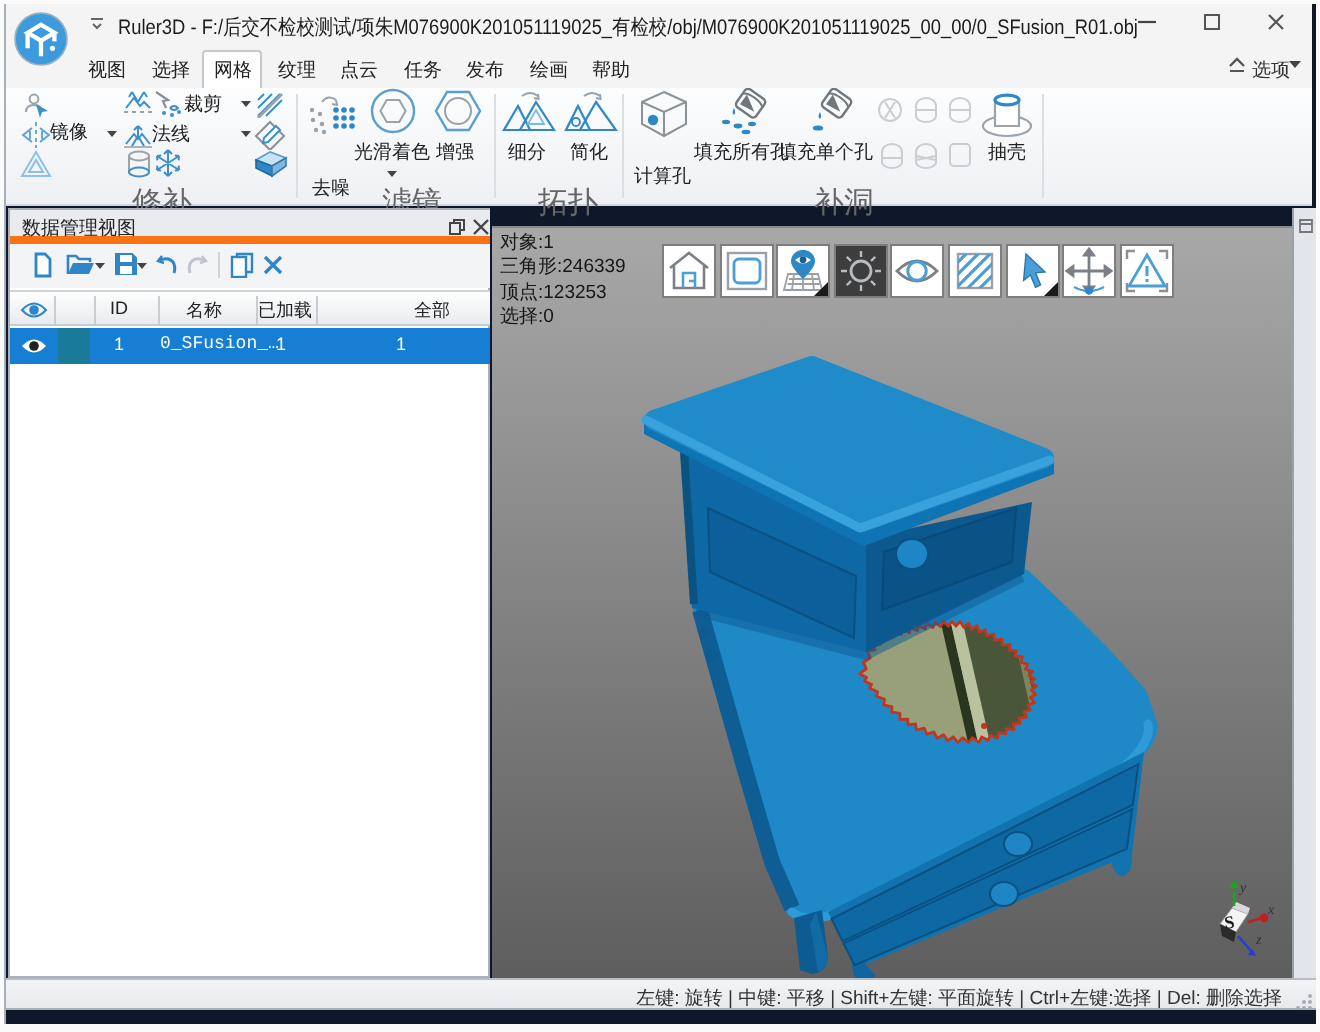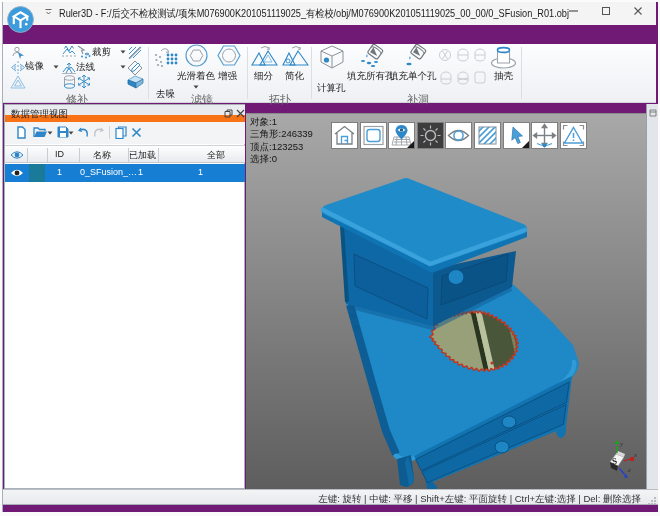--- a/index.html
+++ b/index.html
@@ -1,33 +1,33 @@
 <!DOCTYPE html>
 <html><head><meta charset="utf-8"><style>
 *{margin:0;padding:0;box-sizing:border-box}
 html,body{width:660px;height:516px;overflow:hidden}
 body{font-family:"Liberation Sans",sans-serif;background:#fafbfc;position:relative}
-#win{position:absolute;left:0px;top:0px;width:660px;height:516px;background:#701a75}
+#win{position:absolute;left:0px;top:0px;width:660px;height:516px;background:#0f172a}
 .abs{position:absolute}
 
 #title{left:0;top:0;width:656px;height:25px;background:#f4f4f4}
 #ttext{left:59px;top:7px;font-size:10.5px;color:#1c1c1c;white-space:nowrap;transform:scaleX(0.874);transform-origin:0 0}
 #qat{left:44px;top:9px;width:9px;height:6px}
 
 #menurow{left:0;top:25px;width:656px;height:19px;background:#f4f4f4}
 .tab{top:4px;font-size:9.5px;color:#222;white-space:nowrap}
 #activetab{left:101px;top:0px;width:30px;height:19px;background:#fff;border:1px solid #c4c8cc;border-bottom:none;border-radius:2px 2px 0 0}
 
 #ribbon{left:0;top:44px;width:656px;height:59px;background:linear-gradient(#fcfdfe,#eef0f3);border-bottom:1px solid #d2d6da}
 .gsep{top:3px;width:1px;height:52px;background:#dcdfe2}
-.glabel{font-size:11px;color:#666;top:48px;white-space:nowrap}
+.glabel{font-size:15px;color:#666;top:48px;white-space:nowrap}
 .cap{font-size:9.5px;color:#222;white-space:nowrap}
 
 #panel{left:4px;top:104px;width:241px;height:385px;background:#fff;border:1px solid #a9b0b8}
-#phead{left:0;top:0;width:240px;height:17px;background:#e9ebee;border-bottom:7px solid #f97316}
+#phead{left:0;top:0;width:240px;height:17px;background:#e9ebee;border-bottom:4px solid #f97316}
 #ptool{left:0;top:17px;width:240px;height:22px;background:#f2f4f6}
 #thead{left:0;top:40px;width:240px;height:18px;background:linear-gradient(#fefefe,#e8ebee);border-top:1px solid #cfd3d8;border-bottom:1px solid #c6ccd2}
 .hsep{top:2px;width:1px;height:14px;background:#c8cdd3}
 .hcell{top:3px;font-size:9px;color:#222}
 #selrow{left:0;top:59px;width:240px;height:18px;background:#177fd3;color:#fff}
 .rcell{top:3px;font-size:9px;color:#fff}
 #viewport{left:246px;top:113px;width:400px;height:385px;background:linear-gradient(#a8a8a8,#5c5c5c);border-top:1px solid #8a8a8a}
 #vinfo{left:4px;top:2px;font-size:9.5px;color:#161616;line-height:12.4px;white-space:nowrap}
 .vtile{top:8px;width:27px;height:27px;background:#fff;border:1px solid #7e7e7e}
 .vtile.dark{background:#3d3d3d}
@@ -55,20 +55,40 @@
       </svg>
   <div class="abs" id="ttext">Ruler3D - F:/后交不检校测试/项朱M076900K201051119025_有检校/obj/M076900K201051119025_00_00/0_SFusion_R01.obj</div>
   <svg class="abs" style="left:569px;top:10px" width="9" height="2" viewBox="0 0 9 2">
         <path d="M0 1 H9" stroke="#444" stroke-width="1.1"></path>
       </svg>
   <svg class="abs" style="left:602px;top:7px" width="8" height="8" viewBox="0 0 8 8">
         <rect x="0.5" y="0.5" width="7" height="7" fill="none" stroke="#555" stroke-width="1"></rect>
       </svg>
   <svg class="abs" style="left:634px;top:7px" width="8" height="8" viewBox="0 0 8 8">
         <path d="M0.5 0.5 L7.5 7.5 M7.5 0.5 L0.5 7.5" stroke="#555" stroke-width="1.1"></path>
+      </svg>
+ </div>
+ <div class="abs" id="menurow">
+  <div class="abs" id="activetab"></div>
+  <div class="abs tab" style="left:44px">视图</div>
+  <div class="abs tab" style="left:76px">选择</div>
+  <div class="abs tab" style="left:107px">网格</div>
+  <div class="abs tab" style="left:139px">纹理</div>
+  <div class="abs tab" style="left:170px">点云</div>
+  <div class="abs tab" style="left:202px">任务</div>
+  <div class="abs tab" style="left:233px">发布</div>
+  <div class="abs tab" style="left:265px">绘画</div>
+  <div class="abs tab" style="left:296px">帮助</div>
+  <svg class="abs" style="left:613px;top:1px" width="11" height="11" viewBox="0 0 11 11">
+        <path d="M2 7 L5.5 3.5 L9 7" fill="none" stroke="#555" stroke-width="1.2"></path>
+        <path d="M2 9.5 H9" stroke="#555" stroke-width="1"></path>
+      </svg>
+      <div class="abs tab" style="left:626px;color:#333">选项</div>
+      <svg class="abs" style="left:644px;top:5px" width="7" height="5" viewBox="0 0 7 5">
+        <path d="M0.5 0.5 L3.5 4 L6.5 0.5 Z" fill="#444"></path>
       </svg>
  </div>
  <div class="abs" id="ribbon">
   <div class="abs gsep" style="left:148px"></div>
   <div class="abs gsep" style="left:247px"></div>
   <div class="abs gsep" style="left:311px"></div>
   <div class="abs gsep" style="left:521px"></div>
   <div class="abs glabel" style="left:66px">修补</div>
   <div class="abs glabel" style="left:191px">滤镜</div>
   <div class="abs glabel" style="left:269px">拓扑</div>
@@ -306,21 +326,21 @@
           <circle cx="7" cy="5" r="2.4" fill="#2e86c8"></circle>
         </svg>
   </div>
   <div class="abs" id="selrow">
    <div class="abs" style="left:24px;top:0;width:16px;height:18px;background:#1a7a9a"></div>
    <svg class="abs" style="left:5px;top:4px" width="14" height="10" viewBox="0 0 14 10">
           <path d="M1 5 Q7 -1.5 13 5 Q7 11.5 1 5 Z" fill="#fff"></path>
           <circle cx="7" cy="5" r="2.4" fill="#222"></circle>
         </svg>
    <div class="abs rcell" style="left:52px">1</div>
-   <div class="abs rcell" style="left:75px;font-family:Liberation Sans, sans-serif">0_SFusion_…</div>
+   <div class="abs rcell" style="left:75px;font-family:Liberation Mono, monospace">0_SFusion_…</div>
    <div class="abs rcell" style="left:133px">1</div>
    <div class="abs rcell" style="left:193px">1</div>
   </div>
  </div>
  <div class="abs" id="viewport">
   <div class="abs" id="vinfo">对象:1<br>三角形:246339<br>顶点:123253<br>选择:0</div>
   <div class="abs vtile" style="left:85px"><svg width="25" height="25" viewBox="0 0 25 25">
           <path d="M3 11 L12.5 3.5 L22 11 M5 10 V21 H20 V10" fill="none" stroke="#7a8086" stroke-width="1.3"></path>
           <path d="M9.5 21 V13.5 H15.5 V21 M15.5 17.5 H12.5" fill="none" stroke="#4a9fd8" stroke-width="1.3"></path>
         </svg></div>

